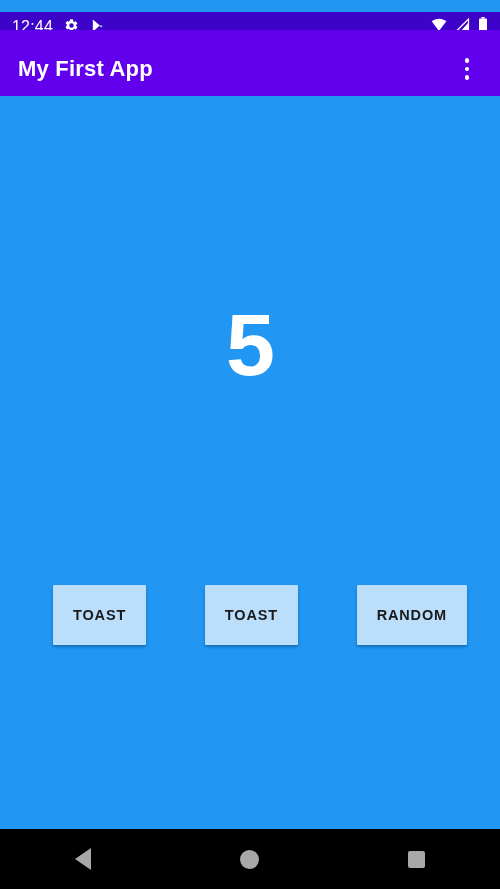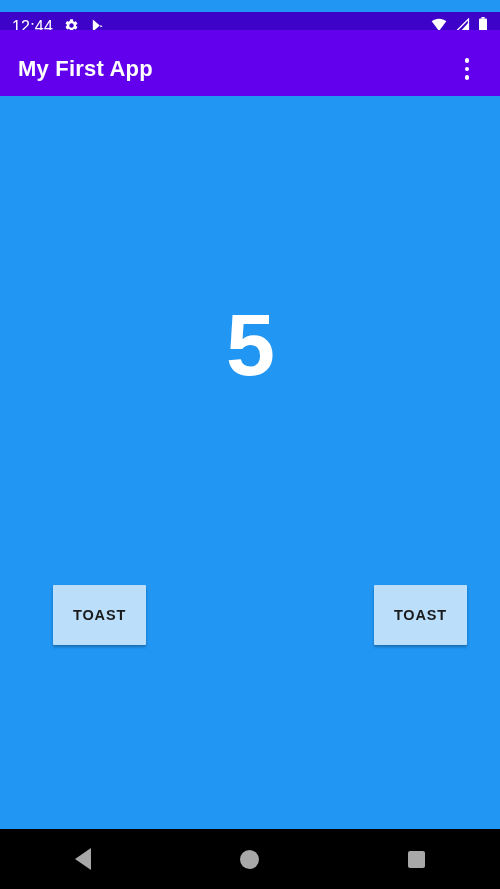--- a/index.html
+++ b/index.html
@@ -236,20 +236,21 @@
       <span class="dot"></span>
     </div>
   </div>
 
   <div class="content">
     <div class="counter">5</div>
 
     <div class="button-row">
       <button class="mbutton">TOAST</button>
       <button class="mbutton">TOAST</button>
+      <button class="mbutton">RANDOM</button>
     </div>
 
     <div class="fab">
       <span>
         <svg width="28" height="28" viewBox="0 0 24 24">
           <rect x="2" y="5" width="20" height="14" rx="1" fill="#ffffff"></rect>
           <path d="M2.6 5.8L12 13.2 21.4 5.8" fill="none" stroke="#06D6C0" stroke-width="1.8"></path>
           <path d="M2.6 18.4L9.2 12M21.4 18.4L14.8 12" fill="none" stroke="#06D6C0" stroke-width="1.4"></path>
         </svg>
       </span>

